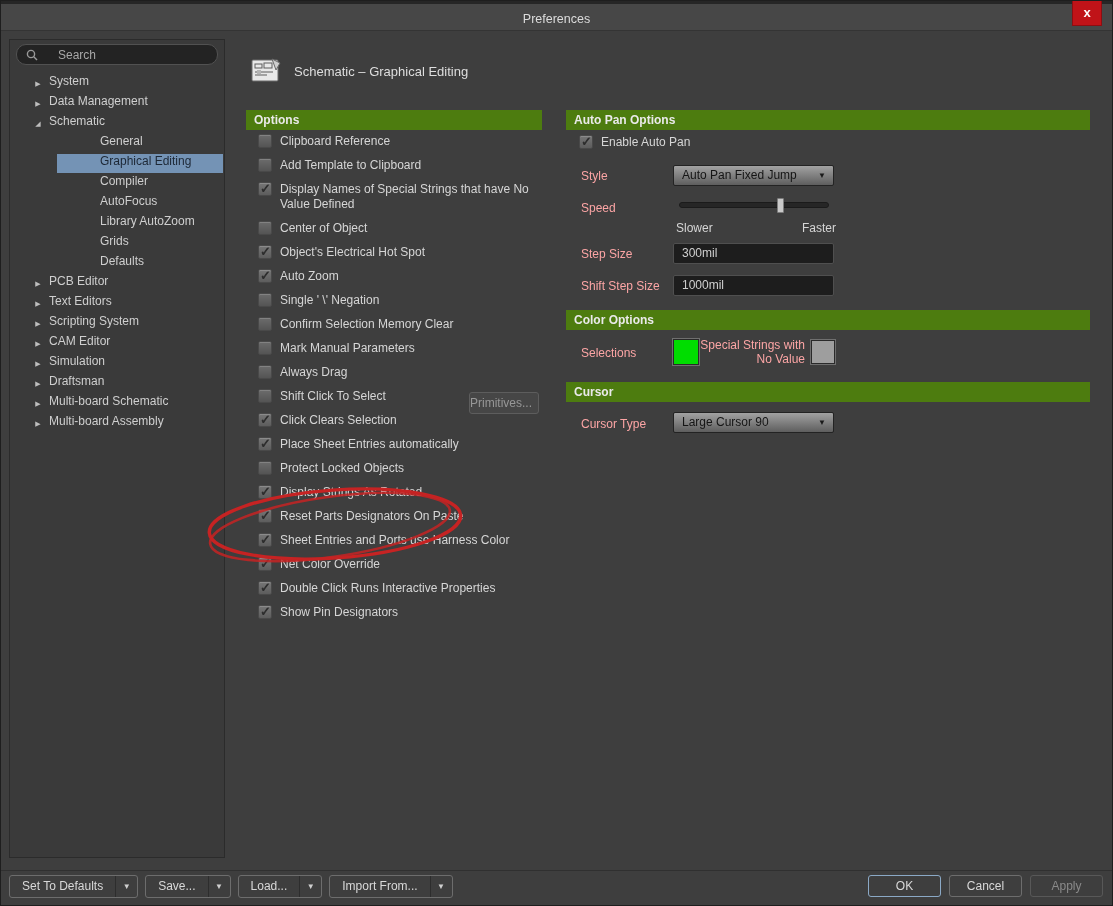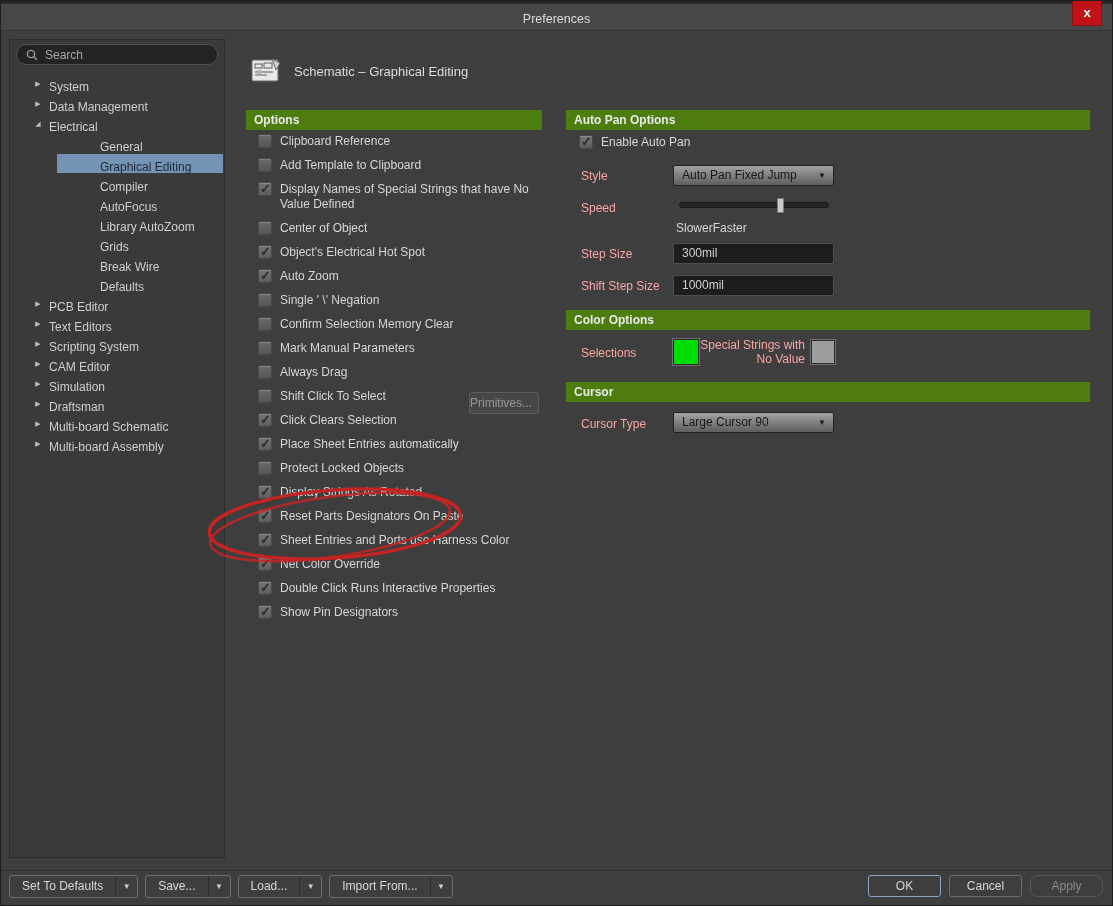--- a/index.html
+++ b/index.html
@@ -25,26 +25,26 @@
     cursor:default;
   }
   
   .sidebar {
     position:absolute; left:8px; top:38px; width:216px; height:819px;
     background:#3a3a3a; border:1px solid #2b2b2b;
   }
   .searchbox {
     position:absolute; left:6px; top:4px; width:202px; height:21px;
     background:#232323; border:1px solid #515151; border-radius:10px;
-    display:flex; align-items:center; padding-left:9px; gap:7px;
+    display:flex; align-items:center; padding-left:9px; gap:20px;
   }
   .searchbox .ph { color:#a8a8a8; }
   .tree { position:absolute; left:0; top:34px; width:100%; }
   .tree-row {
-    position:relative; height:20px; display:flex; align-items:flex-end;
+    position:relative; height:20px; display:flex; align-items:flex-start;
     color:#cfcfcf; cursor:default;
   }
   .tree-row .arrow {
     position:absolute; left:23px; width:10px; text-align:center;
     font-size:7px; color:#bdbdbd; top:6px;
   }
   .tree-row .lbl0 { margin-left:39px; }
   .tree-row .lbl1 { margin-left:90px; }
   .tree-row.selected { background:transparent; }
   .tree-row.selected .hl {
@@ -116,21 +116,21 @@
   .split-btn .arrow-seg {
     width:22px; border-left:1px solid #2d2d2d; text-align:center; line-height:21px;
     font-size:8px; color:#cfcfcf;
   }
   .fright { position:absolute; right:9px; top:0; display:flex; gap:8px; }
   .btn {
     width:73px; height:22px; background:#3e3e3e; border:1px solid #6d6d6d;
     border-radius:3px; color:#d8d8d8; text-align:center; line-height:20px;
   }
   .btn.primary { border-color:#8ba9c6; }
-  .btn.disabled { color:#8a8a8a; border-color:#585858;border-radius:8px; }
+  .btn.disabled { color:#8a8a8a; border-color:#585858; }
   
   .annotation { position:absolute; left:0; top:0; width:1113px; height:906px; pointer-events:none; z-index:50; }
 </style>
 </head>
 <body>
 
 <div class="titlebar">
   <div class="title">Preferences</div>
 </div>
 <div class="close-btn">x</div>
@@ -147,43 +147,40 @@
       <div class="tree-row">
         <span class="arrow">▶</span>
         <span class="lbl0">System</span>
       </div>
       <div class="tree-row">
         <span class="arrow">▶</span>
         <span class="lbl0">Data Management</span>
       </div>
       <div class="tree-row">
         <span class="arrow">◢</span>
-        <span class="lbl0">Electrical</span>
+        <span class="lbl0">Schematic</span>
       </div>
       <div class="tree-row">
         <span class="lbl1">General</span>
       </div>
       <div class="tree-row selected">
         <div class="hl"></div>
         <span class="lbl1">Graphical Editing</span>
       </div>
       <div class="tree-row">
         <span class="lbl1">Compiler</span>
       </div>
       <div class="tree-row">
         <span class="lbl1">AutoFocus</span>
       </div>
       <div class="tree-row">
         <span class="lbl1">Library AutoZoom</span>
       </div>
       <div class="tree-row">
         <span class="lbl1">Grids</span>
-      </div>
-      <div class="tree-row">
-        <span class="lbl1">Break Wire</span>
       </div>
       <div class="tree-row">
         <span class="lbl1">Defaults</span>
       </div>
       <div class="tree-row">
         <span class="arrow">▶</span>
         <span class="lbl0">PCB Editor</span>
       </div>
       <div class="tree-row">
         <span class="arrow">▶</span>
@@ -324,21 +321,21 @@
 <span class="rlabel" style="left:580px; top:168px;">Style</span>
 <div class="select" style="left:672px; top:164px;">
   <span>Auto Pan Fixed Jump</span>
   <span class="sel-arrow">▼</span>
 </div>
 
 <span class="rlabel" style="left:580px; top:200px;">Speed</span>
 <div class="slider-track">
   <div class="slider-thumb" id="speedThumb" style="left: calc(68% - 4px);"></div>
 </div>
-<div style="position:absolute; left:675px; top:220px; width:160px; display:flex; ">
+<div style="position:absolute; left:675px; top:220px; width:160px; display:flex; justify-content:space-between;">
   <span>Slower</span>
   <span>Faster</span>
 </div>
 
 <span class="rlabel" style="left:580px; top:246px;">Step Size</span>
 <div class="tinput" style="left:672px; top:242px;">300mil</div>
 
 <span class="rlabel" style="left:580px; top:278px;">Shift Step Size</span>
 <div class="tinput" style="left:672px; top:274px;">1000mil</div>
 

